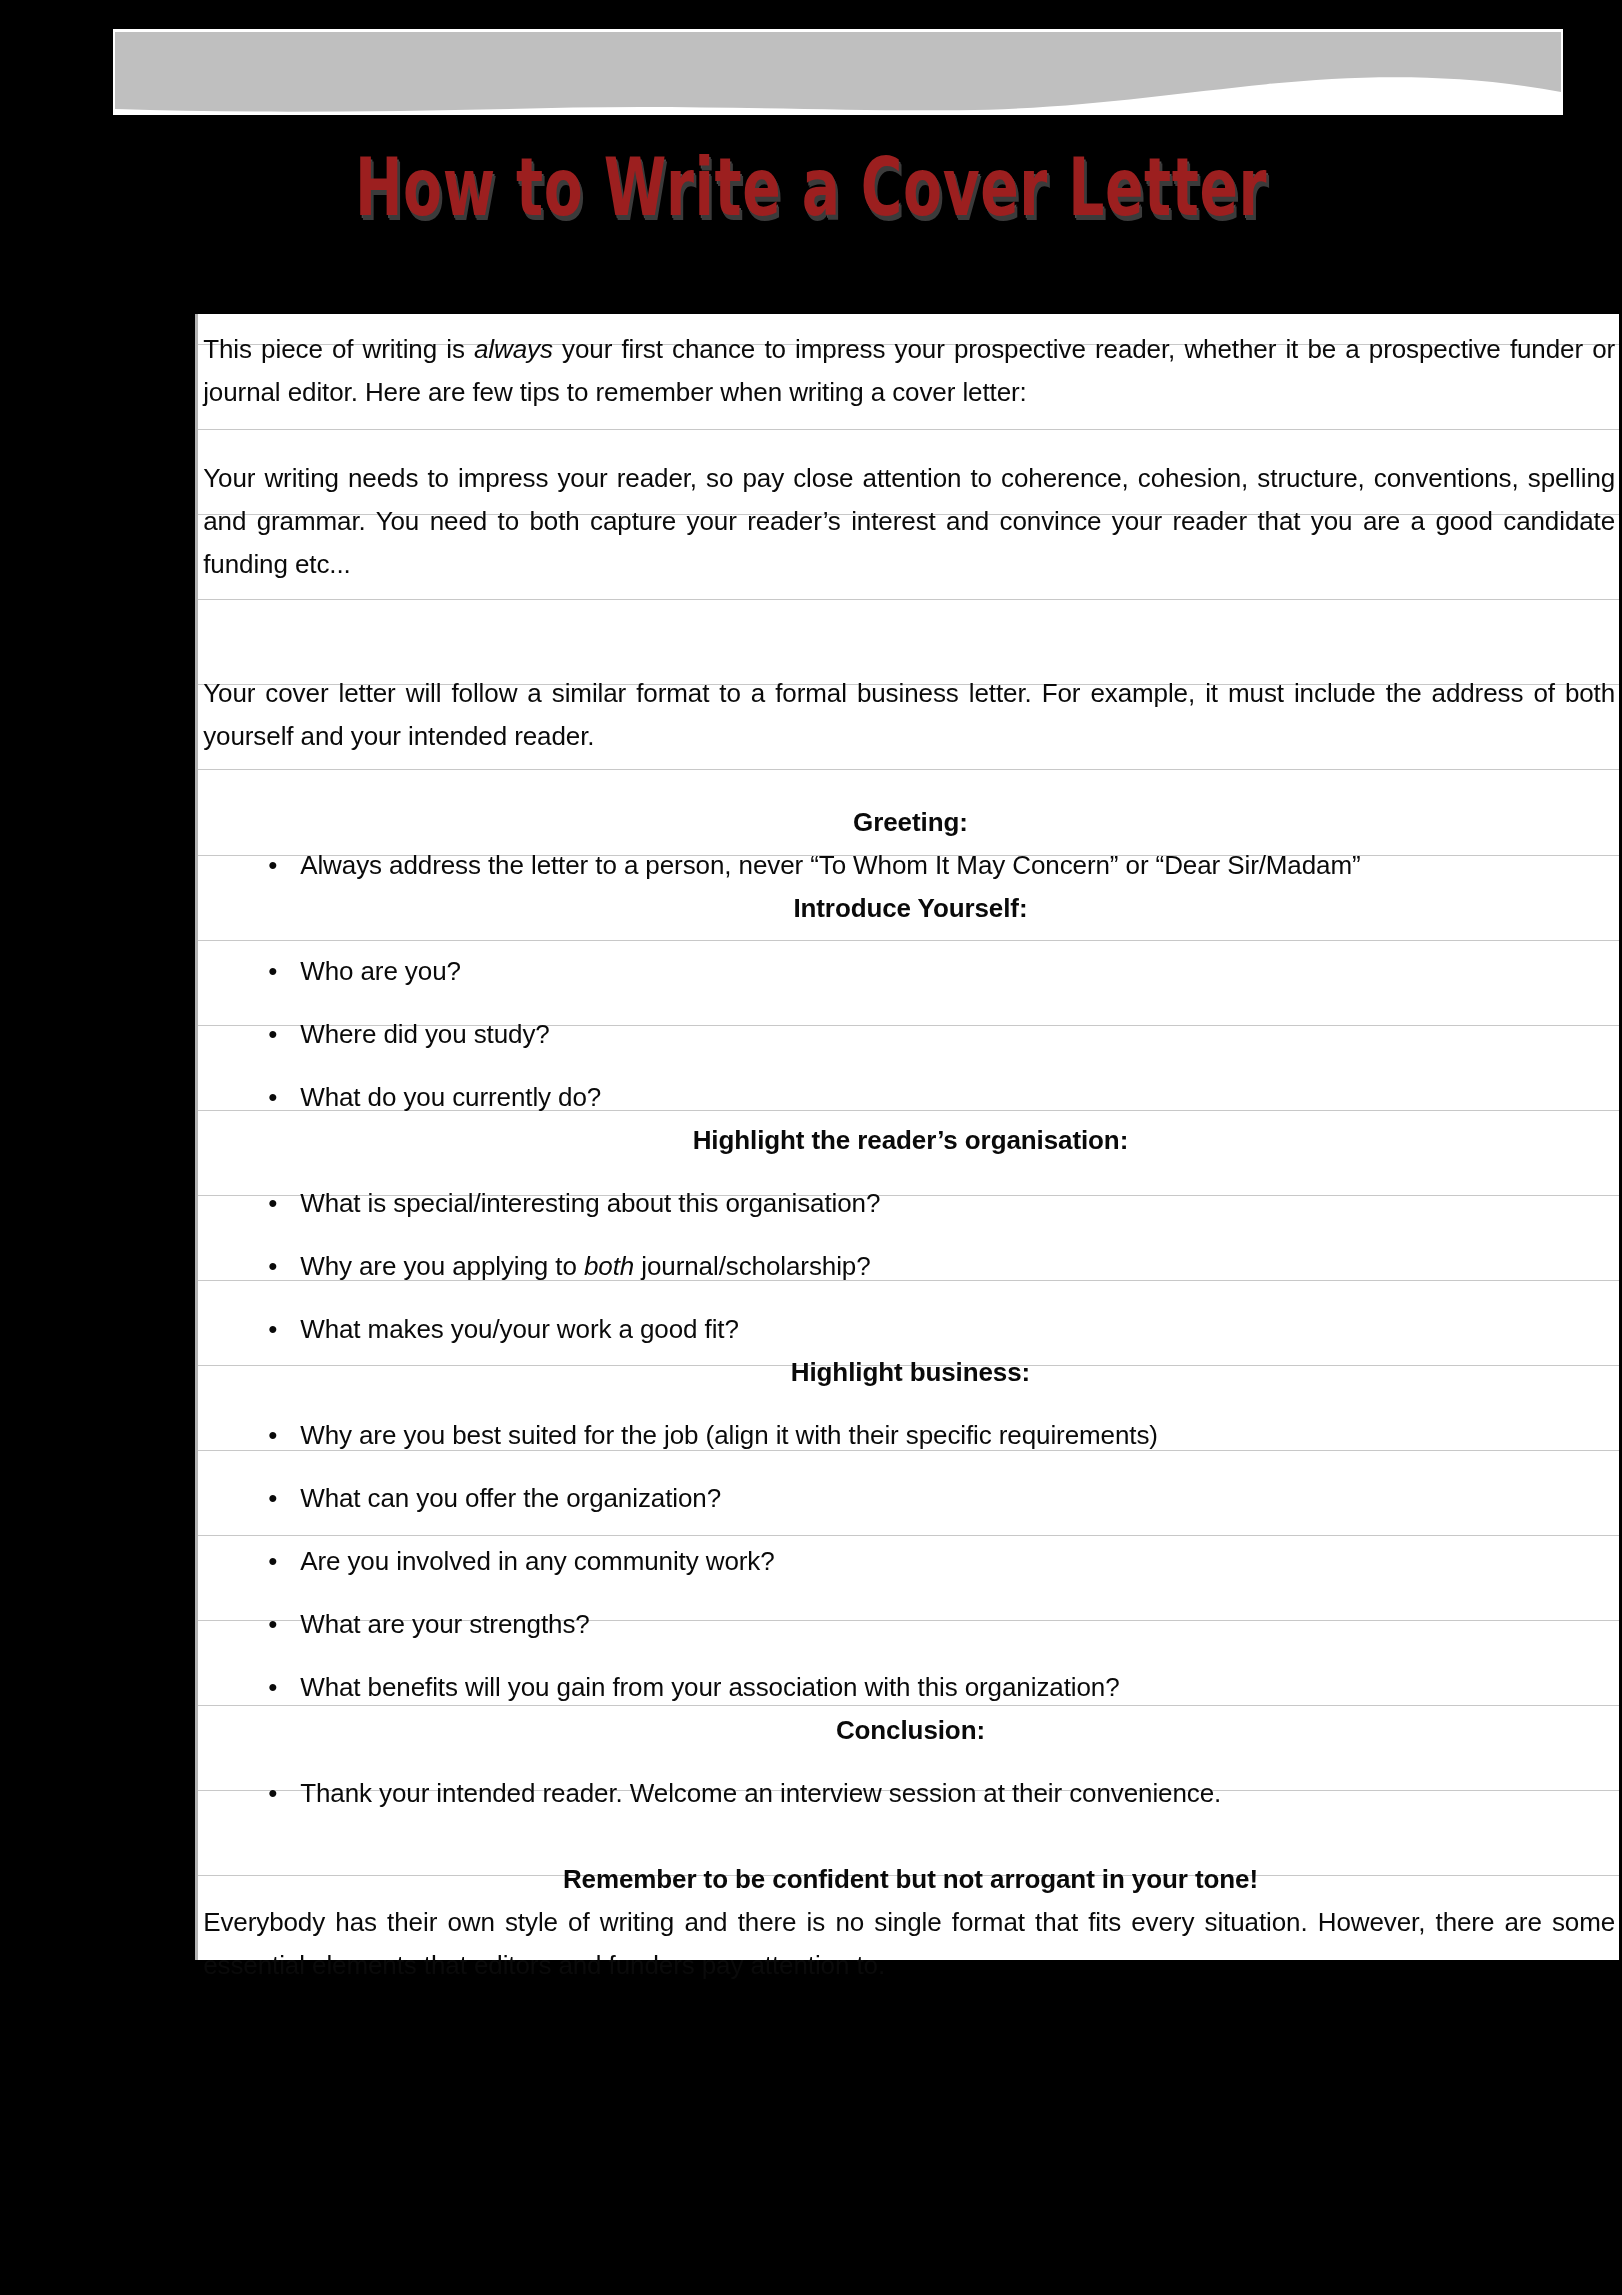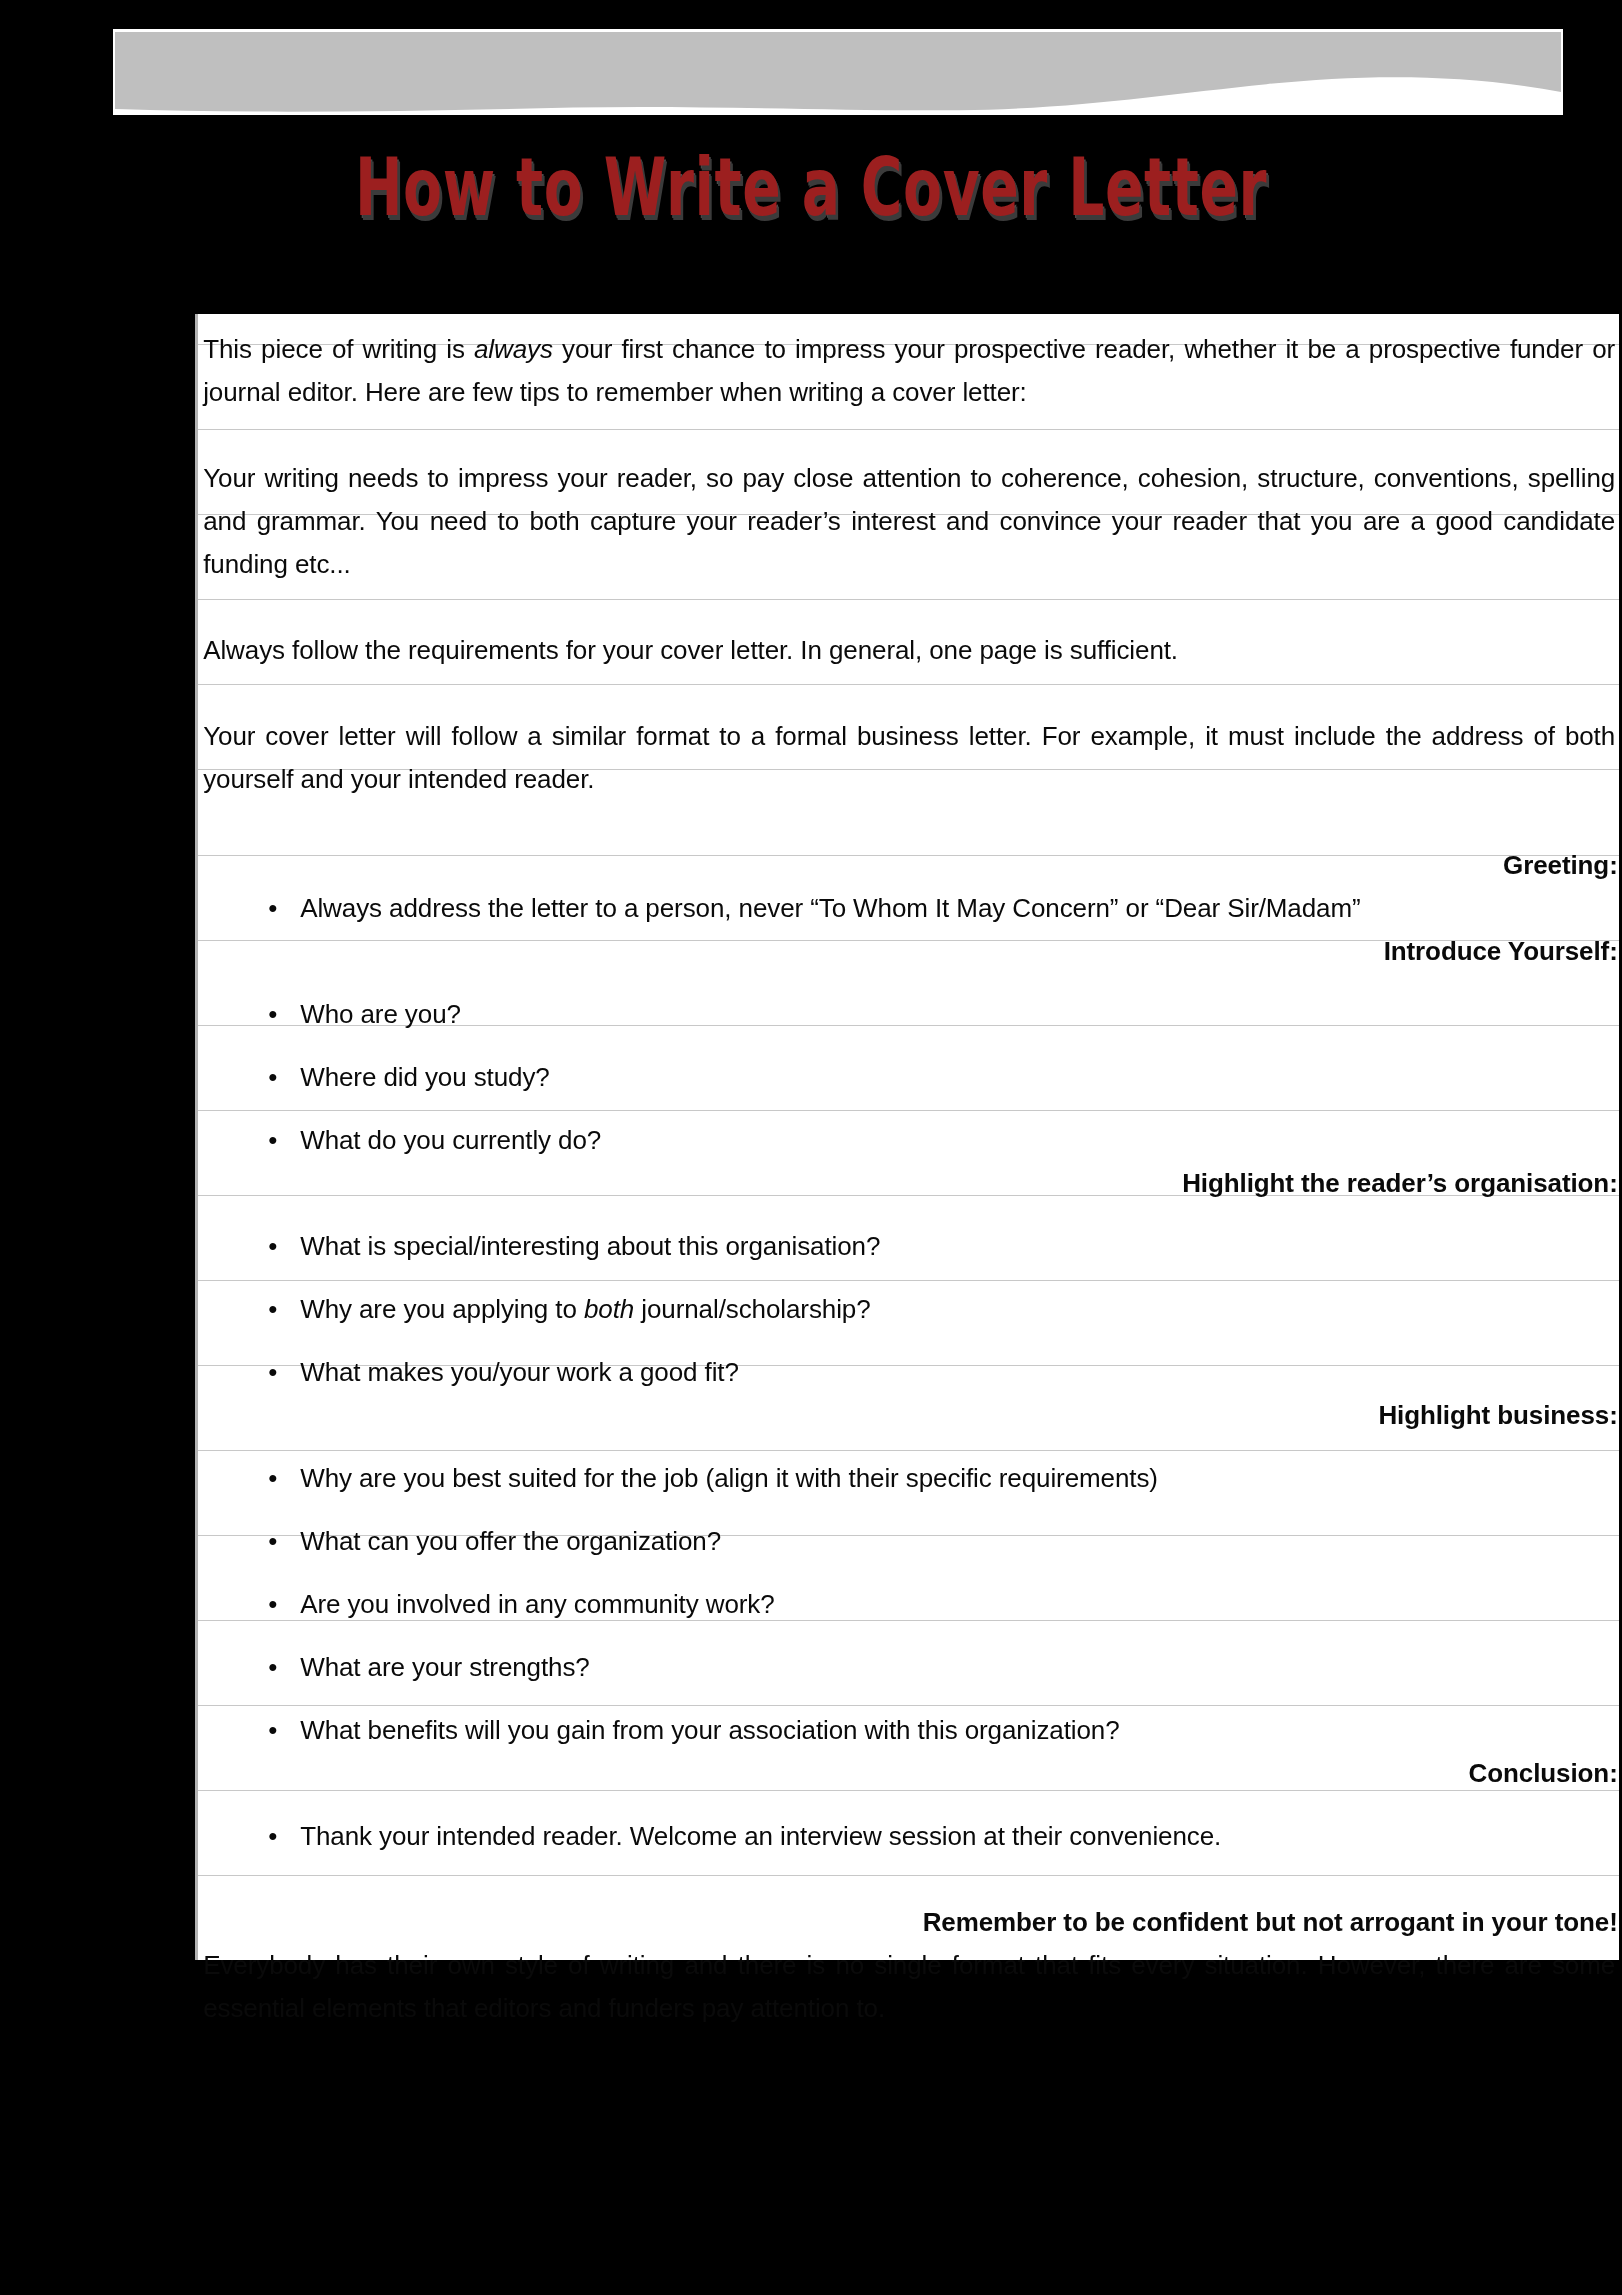--- a/index.html
+++ b/index.html
@@ -118,21 +118,21 @@
     text-justify: inter-word;
     padding-right: 2.6px;
   }
   p.blank {
     margin: 0;
     height: 43px;
   }
   .heading {
     margin: 0;
     font-weight: bold;
-    text-align: right;
+    text-align: center;
   }
   ul.bullets {
     margin: 0;
     padding: 0 13px 0 0;
     list-style: none;
   }
   ul.bullets li {
     position: relative;
     margin: 0;
     padding-left: 97px;
@@ -202,21 +202,20 @@
     <div class="doc-text">
 
       <p class="para"><span>This piece of writing is </span><em class="it">always</em><span> your first chance to impress your prospective reader, whether it be a prospective funder or journal editor. Here are few tips to remember when writing a cover letter:</span></p>
 
       <p class="blank"></p>
 
       <p class="para">Your writing needs to impress your reader, so pay close attention to coherence, cohesion, structure, conventions, spelling and grammar. You need to both capture your reader’s interest and convince your reader that you are a good candidate funding etc...</p>
 
       <p class="blank"></p>
 
-      <p class="para">Always follow the requirements for your cover letter. In general, one page is sufficient.</p>
 
       <p class="blank"></p>
 
       <p class="para">Your cover letter will follow a similar format to a formal business letter. For example, it must include the address of both yourself and your intended reader.</p>
 
       <p class="blank"></p>
 
       <p class="heading">Greeting:</p>
       <ul class="bullets">
         <li>Always address the letter to a person, never “To Whom It May Concern” or “Dear Sir/Madam”</li>

